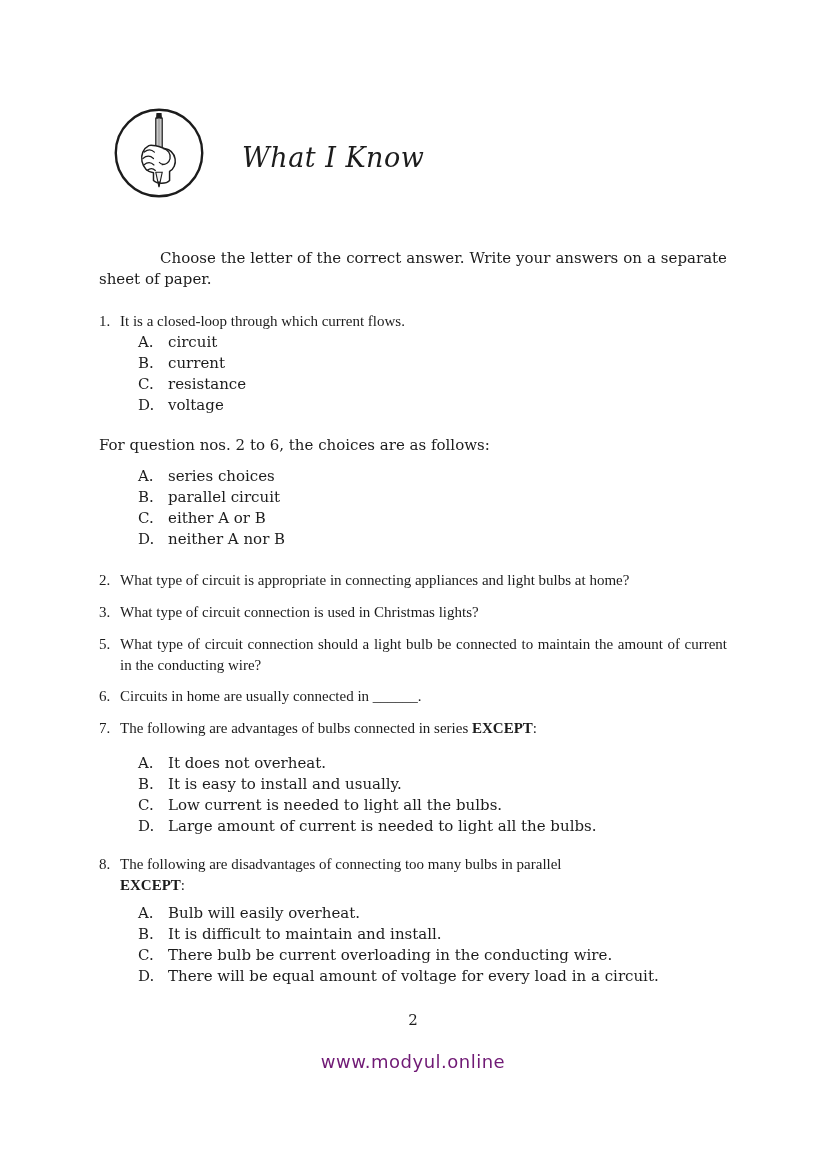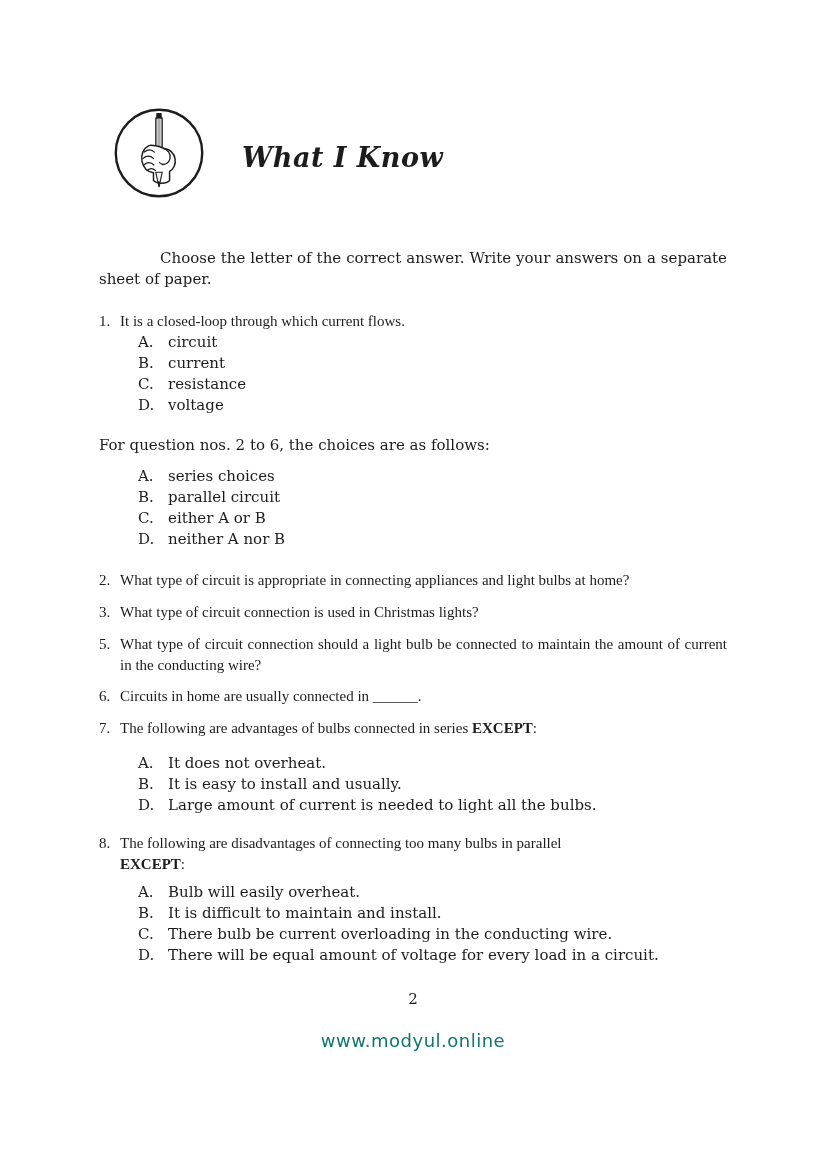--- a/index.html
+++ b/index.html
@@ -2,42 +2,42 @@
 <html><head>
 <meta charset="utf-8">
 <style>
   * { margin:0; padding:0; box-sizing:border-box; }
   html,body { background:#ffffff; }
   body { font-family:"DejaVu Serif", serif; color:#1c1c1c; }
   .page { width:826px; height:1169px; position:relative; background:#fff; overflow:hidden; margin:0 auto; }
 
   .doc-header { display:flex; align-items:center; margin:107px 0 0 113px; height:92px; }
   .icon-wrap { width:92px; height:92px; flex:0 0 92px; }
-  .doc-title { font-size:27px; font-weight:bold; font-style:italic; margin-left:37px; margin-top:8px; letter-spacing:0.5px; }
+  .doc-title { font-size:27px; font-weight:normal; font-style:italic; margin-left:37px; margin-top:8px; letter-spacing:0.5px; }
 
   .body-text { font-size:15px; line-height:21px; }
   .intro { margin:49px 0 0 99px; width:628px; text-align:justify; text-indent:61px; }
 
   .q { margin-left:99px; width:628px; padding-left:21px; text-indent:-21px; text-align:justify;font-family:Liberation Serif, serif; }
   .qnum { display:inline-block; width:21px; text-indent:0; }
 
   .note { margin:19px 0 0 99px; width:628px; }
 
   .opts { margin-left:138px; }
   .opt-letter { display:inline-block; width:30px; }
 
   .mt21 { margin-top:21px; } .mt20 { margin-top:20px; }
   .mt17 { margin-top:17px; } .mt14 { margin-top:14px; } .mt11 { margin-top:11px; }
   .mt10 { margin-top:10px; } .mt7 { margin-top:7px; }
 
   .except { font-weight:bold; }
 
   .pagenum { text-align:center; margin-top:23px; font-size:15px; line-height:21px; }
   .watermark { text-align:center; margin-top:20px; font-family:"DejaVu Sans", sans-serif;
-               font-size:18px; color:#0f766e; letter-spacing:0.5px; }
+               font-size:18px; color:#701a75; letter-spacing:0.5px; }
 </style>
 </head>
 <body>
 
 <div class="page">
 
   <div class="doc-header">
     <div class="icon-wrap">
       <svg viewBox="0 0 100 100" width="92" height="92" aria-hidden="true">
         <circle cx="50" cy="50" r="47" fill="#ffffff" stroke="#1c1c1c" stroke-width="2.6"></circle>
@@ -78,20 +78,21 @@
 
   <p class="body-text q mt20"><span class="qnum">2.</span><span>What type of circuit is appropriate in connecting appliances and light bulbs at home?</span></p>
   <p class="body-text q mt11"><span class="qnum">3.</span><span>What type of circuit connection is used in Christmas lights?</span></p>
   <p class="body-text q mt11"><span class="qnum">5.</span><span>What type of circuit connection should a light bulb be connected to maintain the amount of current in the conducting wire?</span></p>
   <p class="body-text q mt10"><span class="qnum">6.</span><span>Circuits in home are usually connected in ______.</span></p>
 
   <p class="body-text q mt11"><span class="qnum">7.</span><span>The following are advantages of bulbs connected in series </span><strong class="except">EXCEPT</strong><span>:</span></p>
   <div class="body-text opts mt14">
     <div><span class="opt-letter">A.</span><span>It does not overheat.</span></div>
     <div><span class="opt-letter">B.</span><span>It is easy to install and usually.</span></div>
+    <div><span class="opt-letter">C.</span><span>Low current is needed to light all the bulbs.</span></div>
     <div><span class="opt-letter">D.</span><span>Large amount of current is needed to light all the bulbs.</span></div>
   </div>
 
   <p class="body-text q mt17"><span class="qnum">8.</span><span>The following are disadvantages of connecting too many bulbs in parallel</span><br><strong class="except">EXCEPT</strong><span>:</span></p>
   <div class="body-text opts mt7">
     <div><span class="opt-letter">A.</span><span>Bulb will easily overheat.</span></div>
     <div><span class="opt-letter">B.</span><span>It is difficult to maintain and install.</span></div>
     <div><span class="opt-letter">C.</span><span>There bulb be current overloading in the conducting wire.</span></div>
     <div><span class="opt-letter">D.</span><span>There will be equal amount of voltage for every load in a circuit.</span></div>
   </div>

